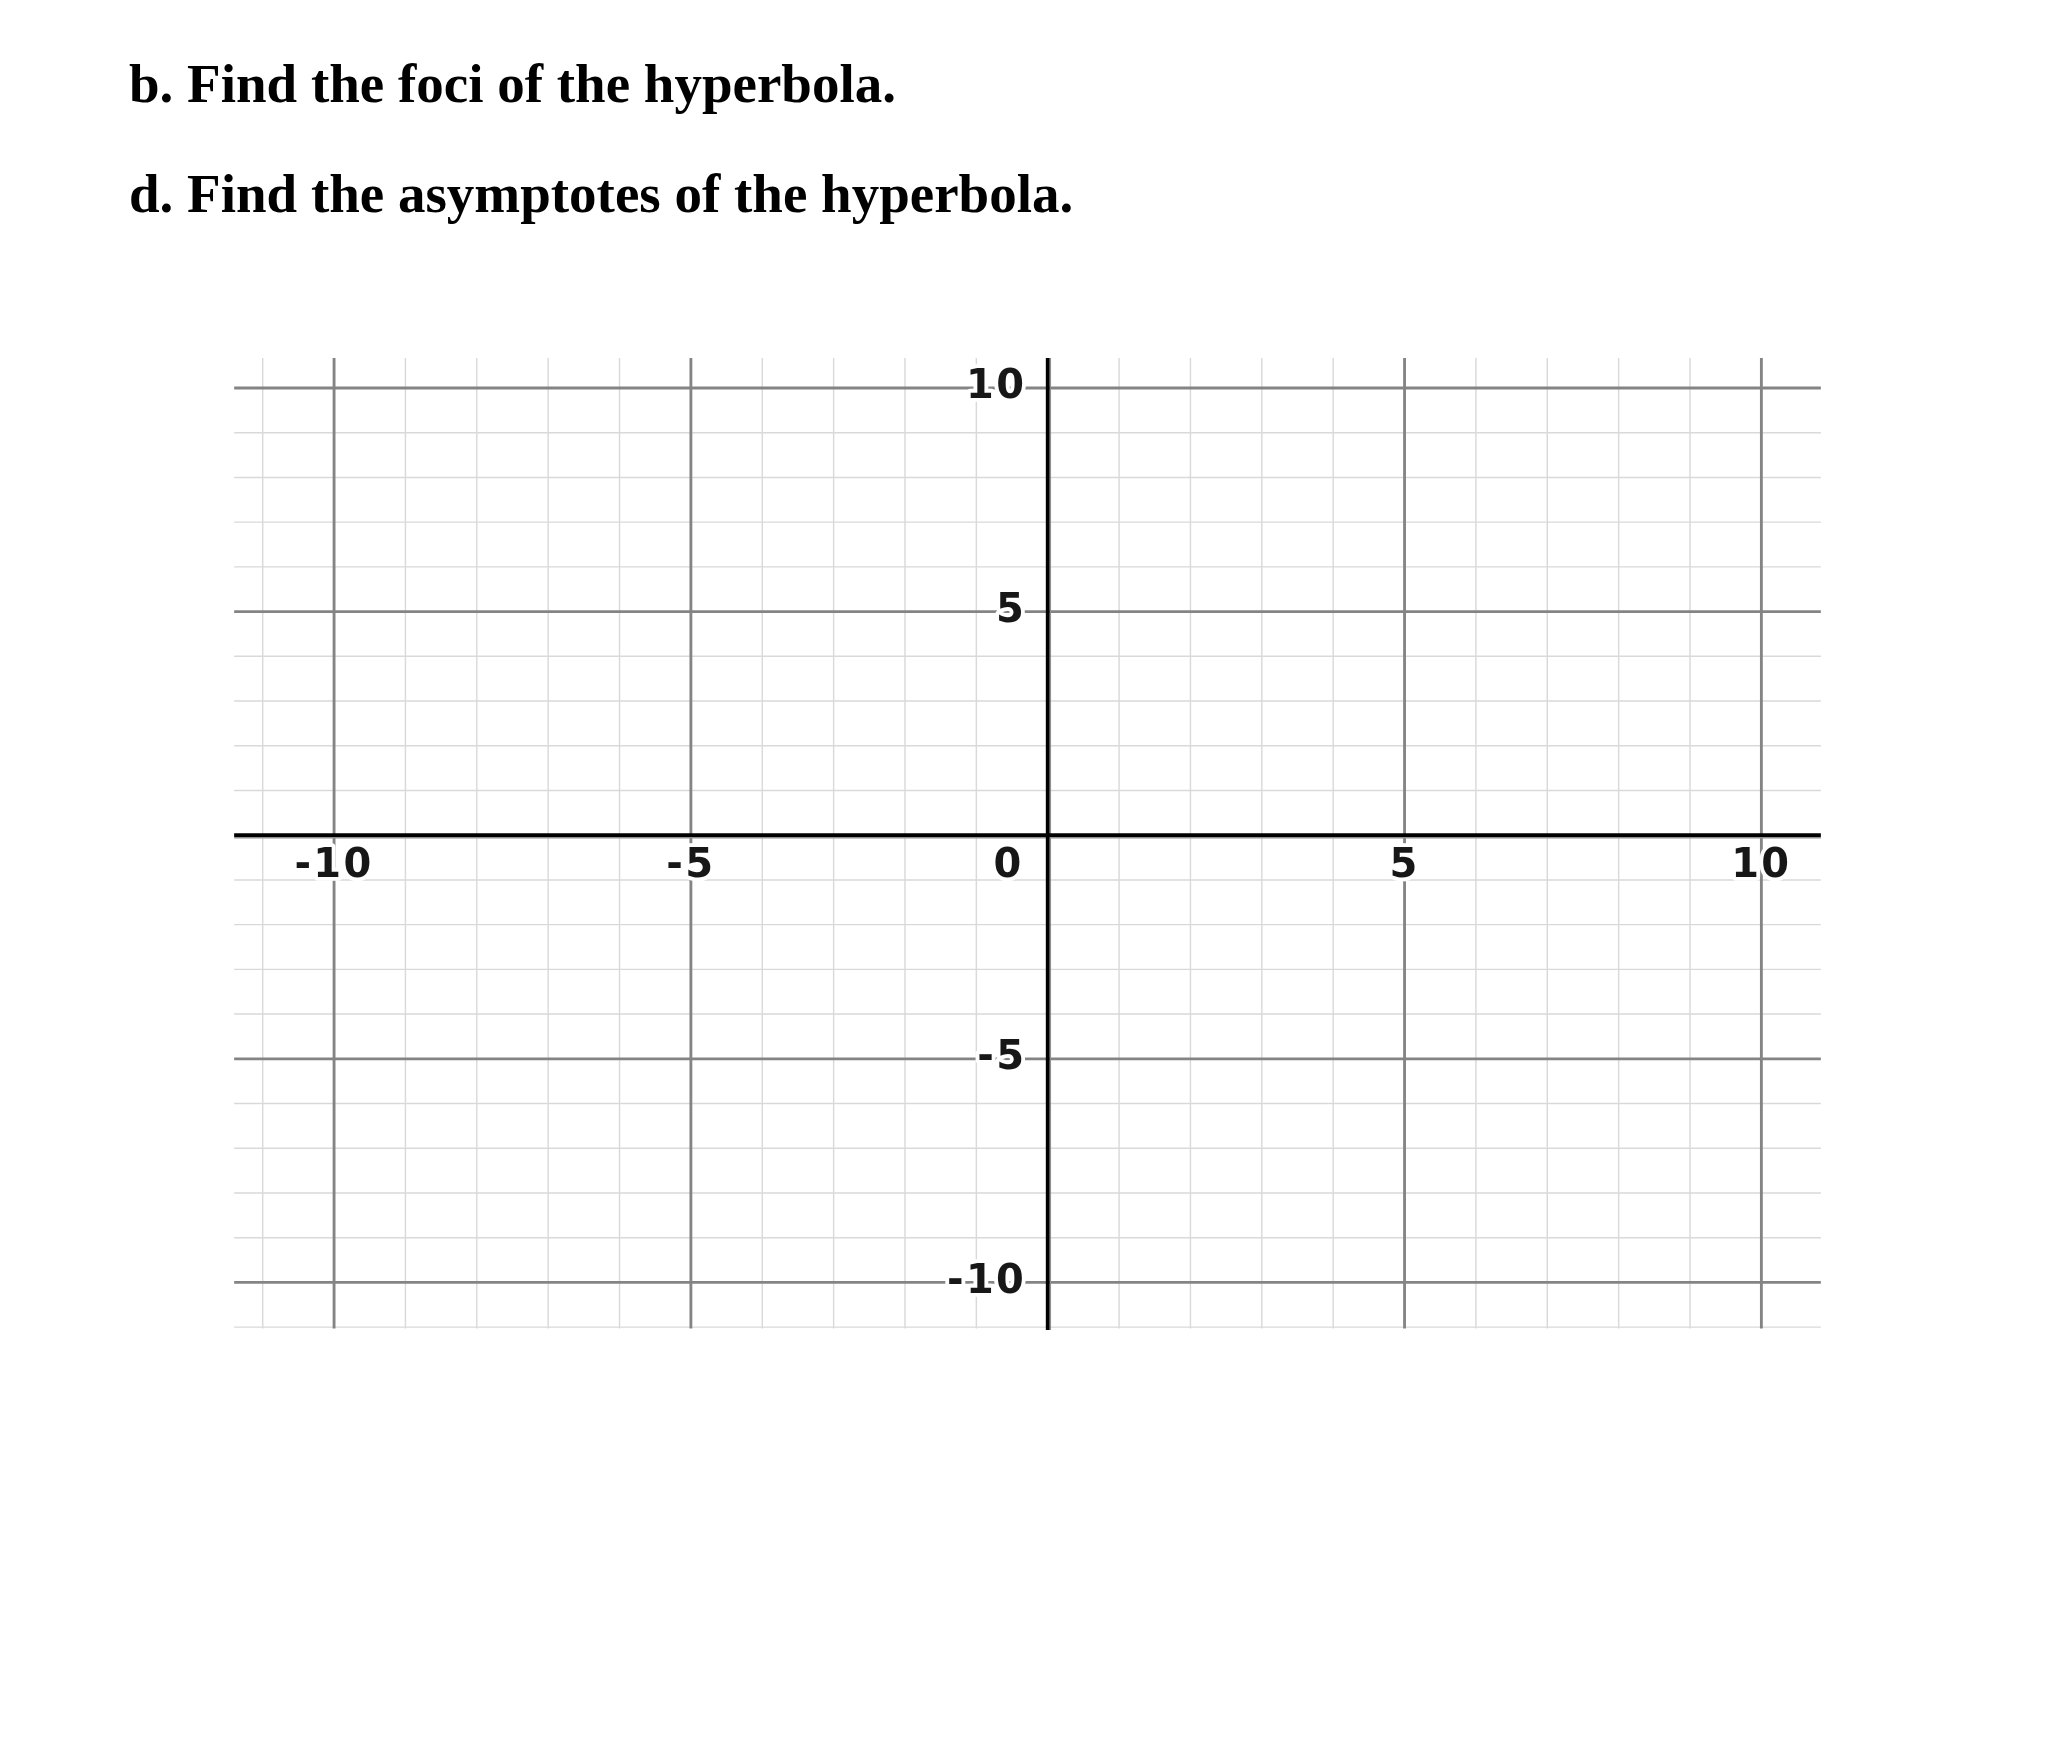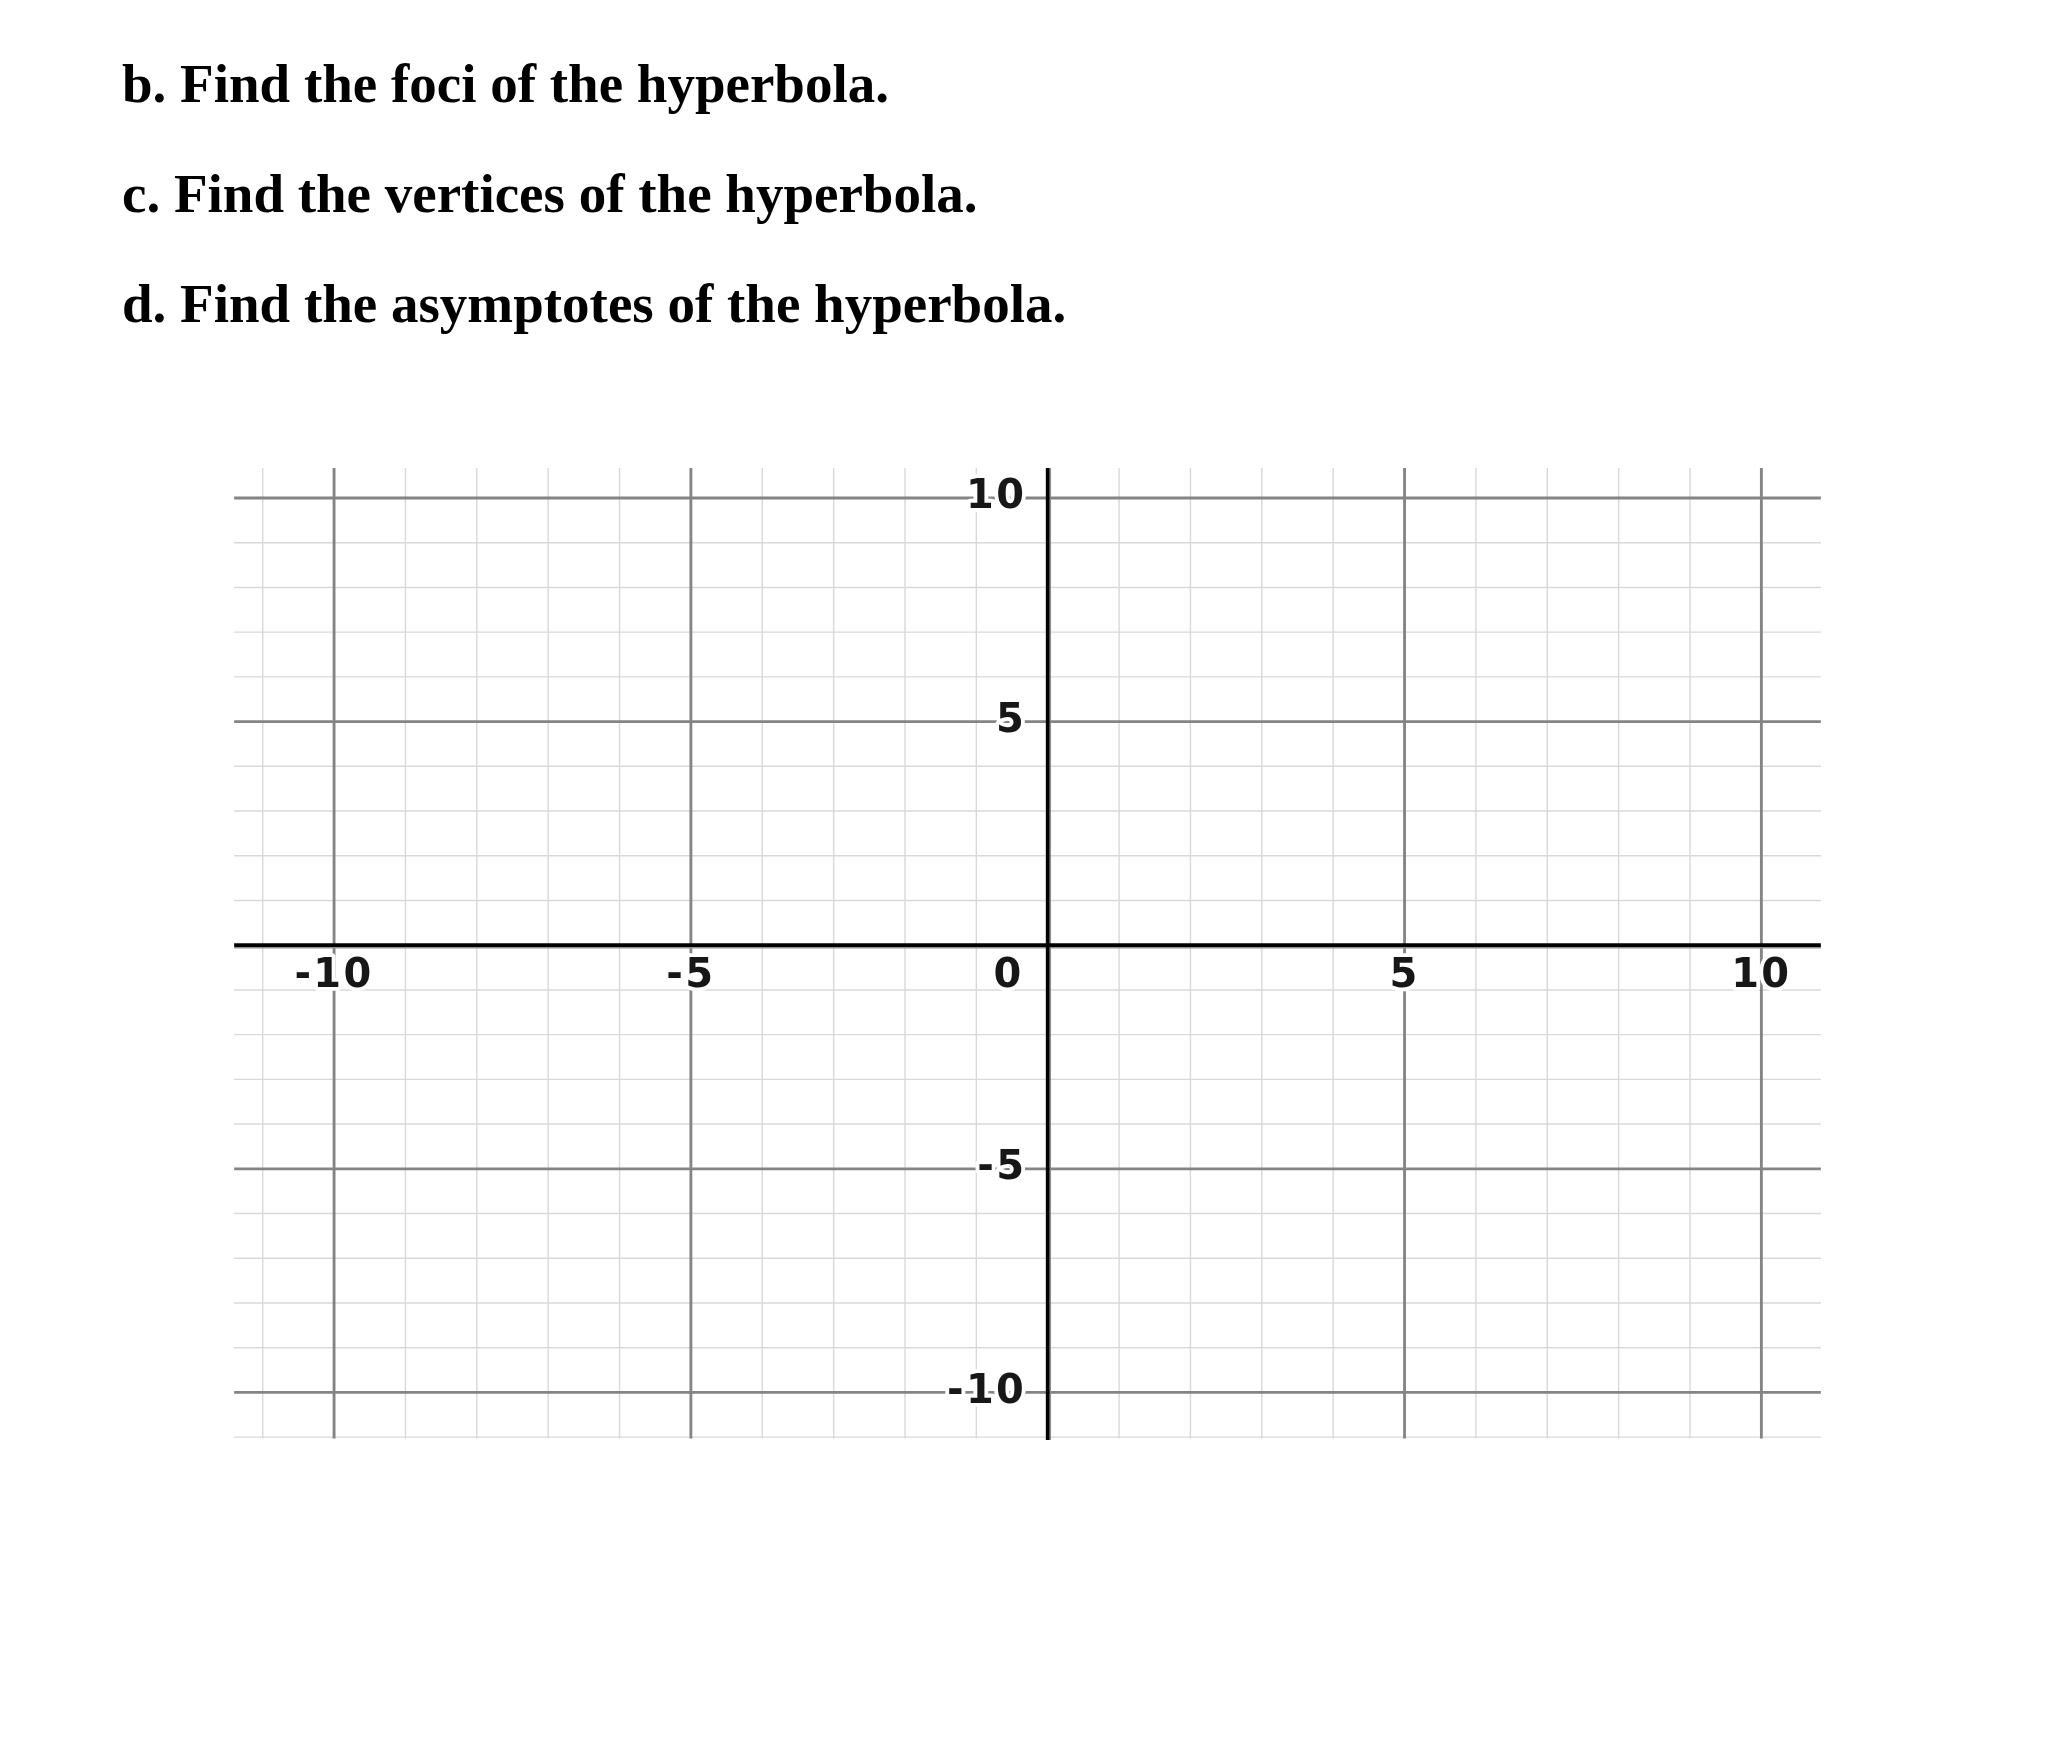--- a/index.html
+++ b/index.html
@@ -15,40 +15,39 @@
   }
   .worksheet {
     padding-top: 41px;
     padding-left: 118px;
   }
   .question {
     font-weight: bold;
     font-size: 55px;
     line-height: 86px;
     color: #000000;
-    margin: 0 0 24px 4px;
+    margin: 0 0 24px 11px;
     width: 1894px;
   }
   .figure-wrap {
     margin-left: 116px;
     margin-top: 121px;
     width: 1587px;
     height: 972px;
   }
   svg text {
     font-family: "DejaVu Sans", sans-serif;
     font-weight: bold;
   }
 </style>
 </head>
 <body>
 
 <div class="worksheet">
   <p class="question">b. Find the foci of the hyperbola.</p>
-  <p class="question">c. Find the vertices of the hyperbola.</p>
   <p class="question">d. Find the asymptotes of the hyperbola.</p>
 
   <div class="figure-wrap">
     <svg id="grid-svg" xmlns="http://www.w3.org/2000/svg" width="1587" height="972" viewBox="0 0 3335 2043">
         <line x1="60" y1="0" x2="60" y2="2040" stroke="#d9d9d9" stroke-width="3"></line>
         <line x1="360" y1="0" x2="360" y2="2040" stroke="#d9d9d9" stroke-width="3"></line>
         <line x1="510" y1="0" x2="510" y2="2040" stroke="#d9d9d9" stroke-width="3"></line>
         <line x1="660" y1="0" x2="660" y2="2040" stroke="#d9d9d9" stroke-width="3"></line>
         <line x1="810" y1="0" x2="810" y2="2040" stroke="#d9d9d9" stroke-width="3"></line>
         <line x1="1110" y1="0" x2="1110" y2="2040" stroke="#d9d9d9" stroke-width="3"></line>

